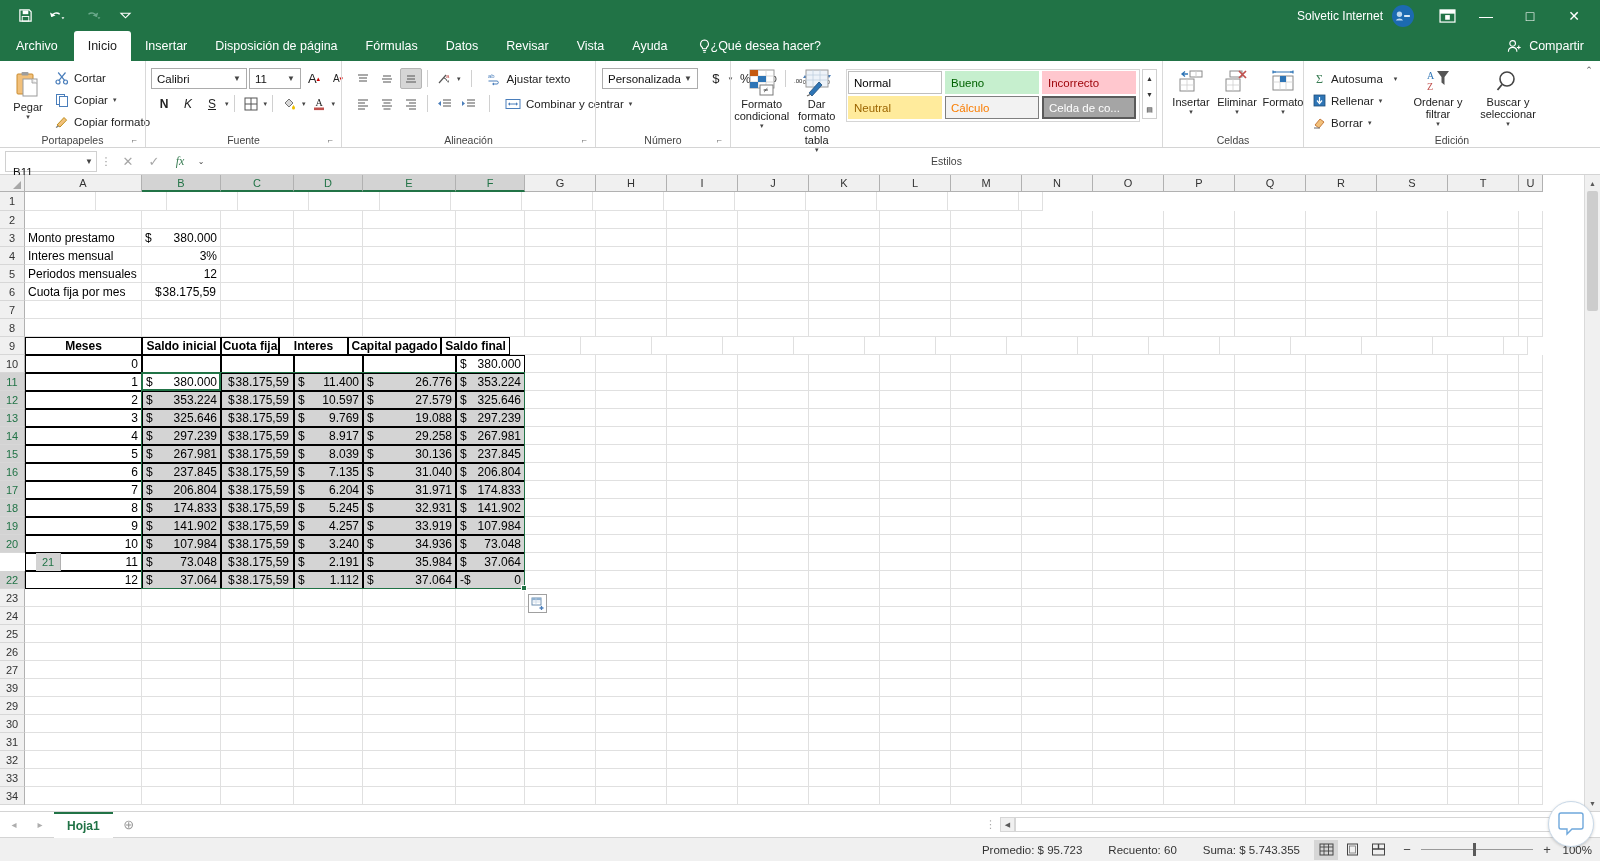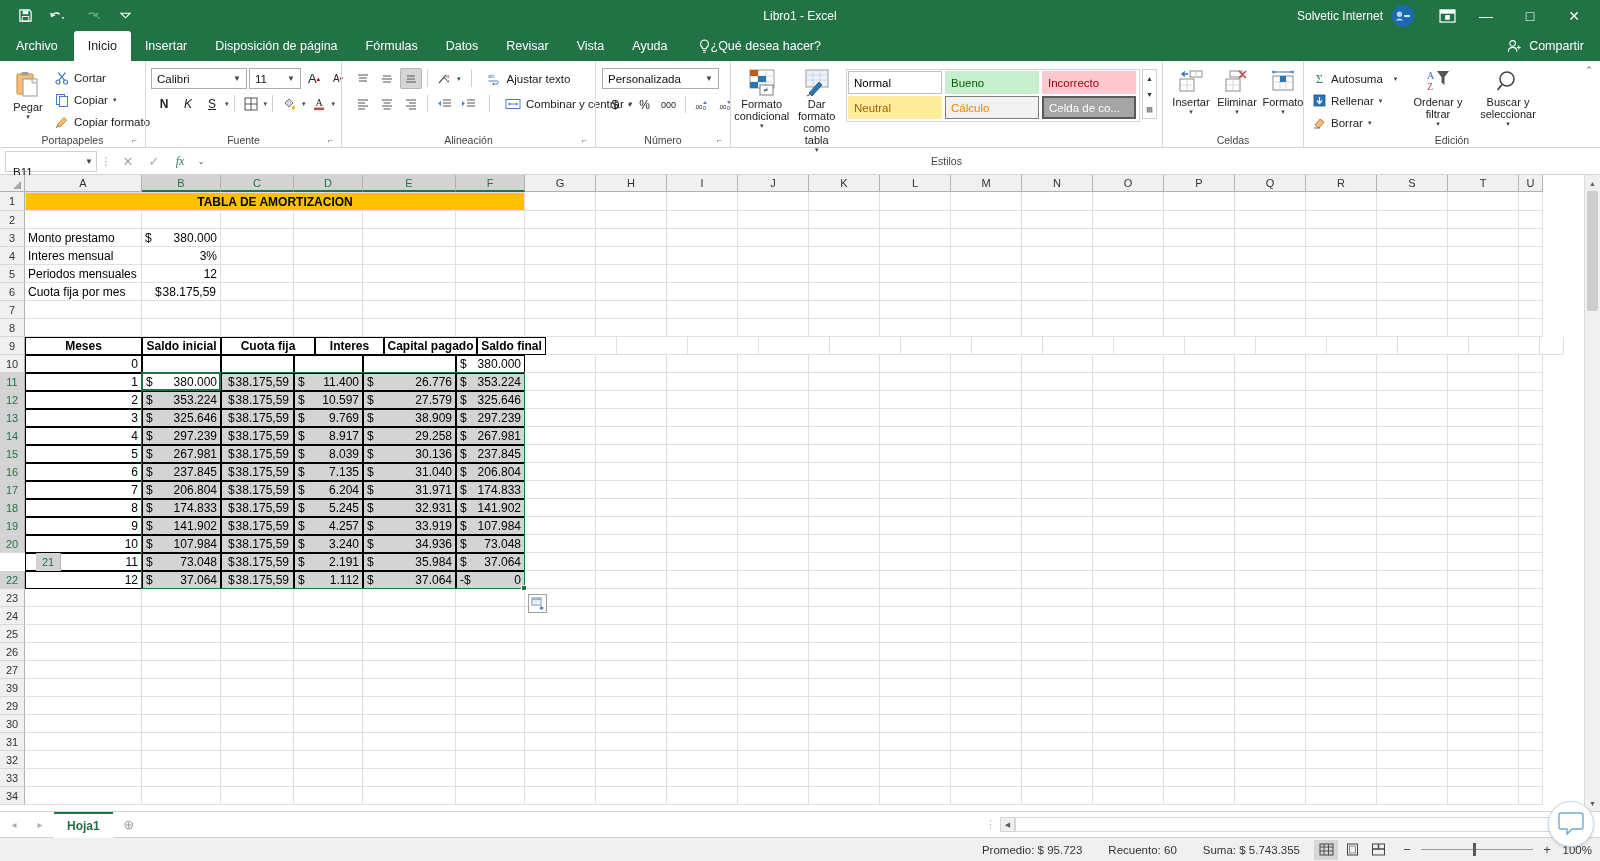--- a/index.html
+++ b/index.html
@@ -305,21 +305,20 @@
             <path d="M15.8 3.2 L14.4 8.2 L9.6 6.4 Z" fill="#6aa98b"></path>
             <path d="M15 8.5 l1.6 2 1.6-2z" fill="#6aa98b"></path>
           </svg>
       </div>
       <div class="qat-btn">
         <svg width="13" height="11" viewBox="0 0 14 12">
             <path d="M2 3.5 h10 l-5 5 z" fill="none" stroke="#fff" stroke-width="1.2"></path>
           </svg>
       </div>
     </div>
-    <div class="win-title">Libro1  -  Excel</div>
     <div class="tb-right">
       <div class="acct-name">Solvetic Internet</div>
       <div class="avatar">
         <svg width="16" height="12" viewBox="0 0 18 12">
             <ellipse cx="5" cy="4" rx="3" ry="3" fill="#bcd8f0"></ellipse>
             <path d="M1 11 c1-3 7-3 8 0z" fill="#bcd8f0"></path>
             <rect x="10" y="5" width="7" height="2" rx="1" fill="#dce9f5"></rect>
           </svg>
       </div>
       <div class="ribbon-opt">
@@ -566,21 +565,21 @@
           </div>
         </div>
       </div>
       <div class="rgroup-label">
         <span>Alineación</span>
         <span class="dlg-launcher">⌐</span>
       </div>
     </div>
 
     <div class="rgroup" style="width:135px">
-      <div class="rgroup-body" style="flex-direction:column;padding-top:4px;gap:5px;padding-left:6px">
+      <div class="rgroup-body" style="flex-direction:row;padding-top:4px;gap:5px;padding-left:6px">
         <div class="combo" style="width:117px">
           <span class="cv">Personalizada</span>
           <span class="cc">▼</span>
         </div>
         <div class="fontrow" style="padding-left:2px">
           <div class="tbtn">
               <span style="font-size:13px">$</span>
             </div>
           <span class="caret">▾</span>
           <div class="tbtn">
@@ -857,21 +856,20 @@
           <div class="rowh" style="height: 18px;">29</div>
           <div class="rowh" style="height: 18px;">30</div>
           <div class="rowh" style="height: 18px;">31</div>
           <div class="rowh" style="height: 18px;">32</div>
           <div class="rowh" style="height: 18px;">33</div>
           <div class="rowh" style="height: 18px;">34</div>
         </div>
 
       <div class="cells" id="cells">
           <div class="grow" style="height: 19px;">
-            <div class="cell title-merge" style="width: 500px; height: 19px;">TABLA DE AMORTIZACION</div>
             <div class="cell" style="width: 71px; height: 19px;"></div>
             <div class="cell" style="width: 71px; height: 19px;"></div>
             <div class="cell" style="width: 71px; height: 19px;"></div>
             <div class="cell" style="width: 71px; height: 19px;"></div>
             <div class="cell" style="width: 71px; height: 19px;"></div>
             <div class="cell" style="width: 71px; height: 19px;"></div>
             <div class="cell" style="width: 71px; height: 19px;"></div>
             <div class="cell" style="width: 71px; height: 19px;"></div>
             <div class="cell" style="width: 71px; height: 19px;"></div>
             <div class="cell" style="width: 71px; height: 19px;"></div>
@@ -1048,21 +1046,21 @@
             <div class="cell" style="width: 71px; height: 18px;"></div>
             <div class="cell" style="width: 71px; height: 18px;"></div>
             <div class="cell" style="width: 71px; height: 18px;"></div>
             <div class="cell" style="width: 71px; height: 18px;"></div>
             <div class="cell" style="width: 71px; height: 18px;"></div>
             <div class="cell" style="width: 24px; height: 18px;"></div>
           </div>
           <div class="grow" style="height: 18px;">
             <div class="cell hdrcell c" style="width: 117px; height: 18px; border: 1px solid rgb(0, 0, 0);">Meses</div>
             <div class="cell hdrcell c" style="width: 79px; height: 18px; border: 1px solid rgb(0, 0, 0);">Saldo inicial</div>
-            <div class="cell hdrcell c" style="width: 94px; height: 18px; border: 1px solid rgb(0, 0, 0);">Cuota fija</div>
+            <div class="cell hdrcell c" style="width: 58px; height: 18px; border: 1px solid rgb(0, 0, 0);">Cuota fija</div>
             <div class="cell hdrcell c" style="width: 69px; height: 18px; border: 1px solid rgb(0, 0, 0);">Interes</div>
             <div class="cell hdrcell c" style="width: 93px; height: 18px; border: 1px solid rgb(0, 0, 0);">Capital pagado</div>
             <div class="cell hdrcell c" style="width: 69px; height: 18px; border: 1px solid rgb(0, 0, 0);">Saldo final</div>
             <div class="cell" style="width: 71px; height: 18px;"></div>
             <div class="cell" style="width: 71px; height: 18px;"></div>
             <div class="cell" style="width: 71px; height: 18px;"></div>
             <div class="cell" style="width: 71px; height: 18px;"></div>
             <div class="cell" style="width: 71px; height: 18px;"></div>
             <div class="cell" style="width: 71px; height: 18px;"></div>
             <div class="cell" style="width: 71px; height: 18px;"></div>
@@ -1215,21 +1213,21 @@
             </div>
             <div class="cell" style="width: 69px; height: 18px; border: 1px solid rgb(0, 0, 0); background: rgb(212, 212, 212);">
               <span class="money">
                 <span class="s">$</span>
                 <span class="n">9.769</span>
               </span>
             </div>
             <div class="cell" style="width: 93px; height: 18px; border: 1px solid rgb(0, 0, 0); background: rgb(212, 212, 212);">
               <span class="money">
                 <span class="s">$</span>
-                <span class="n">38.909</span>
+                <span class="n">19.088</span>
               </span>
             </div>
             <div class="cell" style="width: 69px; height: 18px; border: 1px solid rgb(0, 0, 0); background: rgb(212, 212, 212);">
               <span class="money">
                 <span class="s">$</span>
                 <span class="n">297.239</span>
               </span>
             </div>
             <div class="cell" style="width: 71px; height: 18px;"></div>
             <div class="cell" style="width: 71px; height: 18px;"></div>

